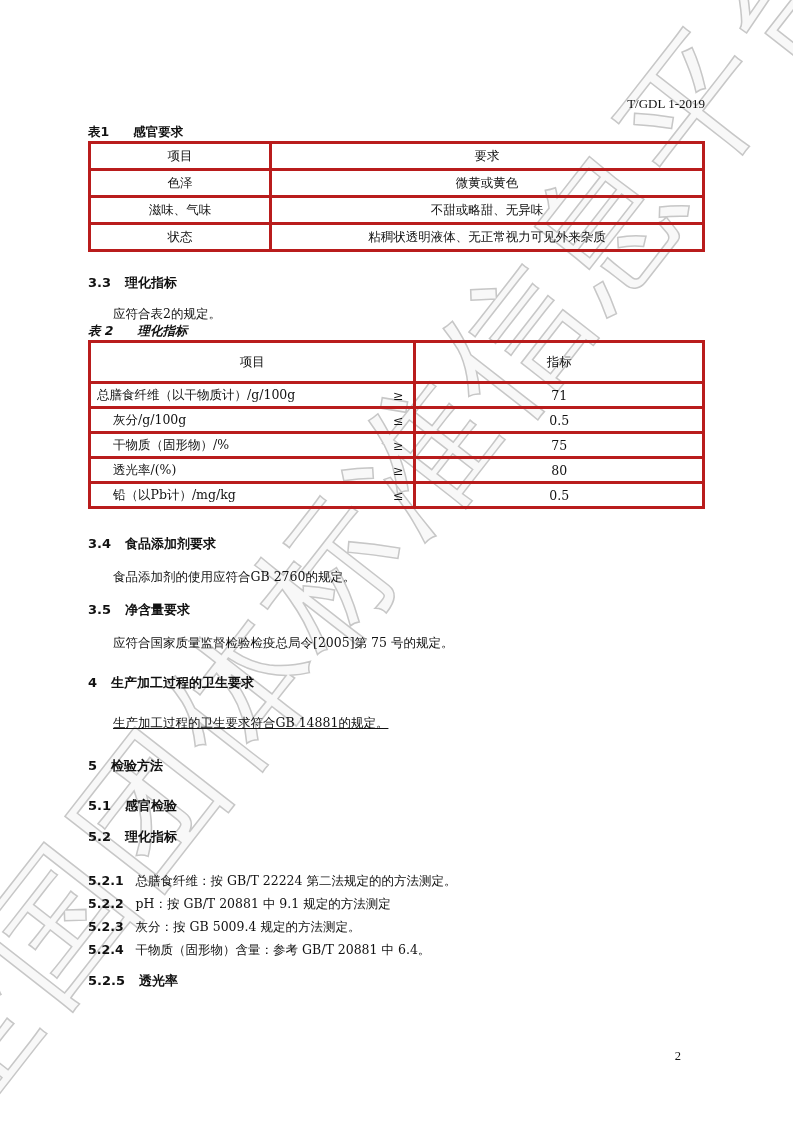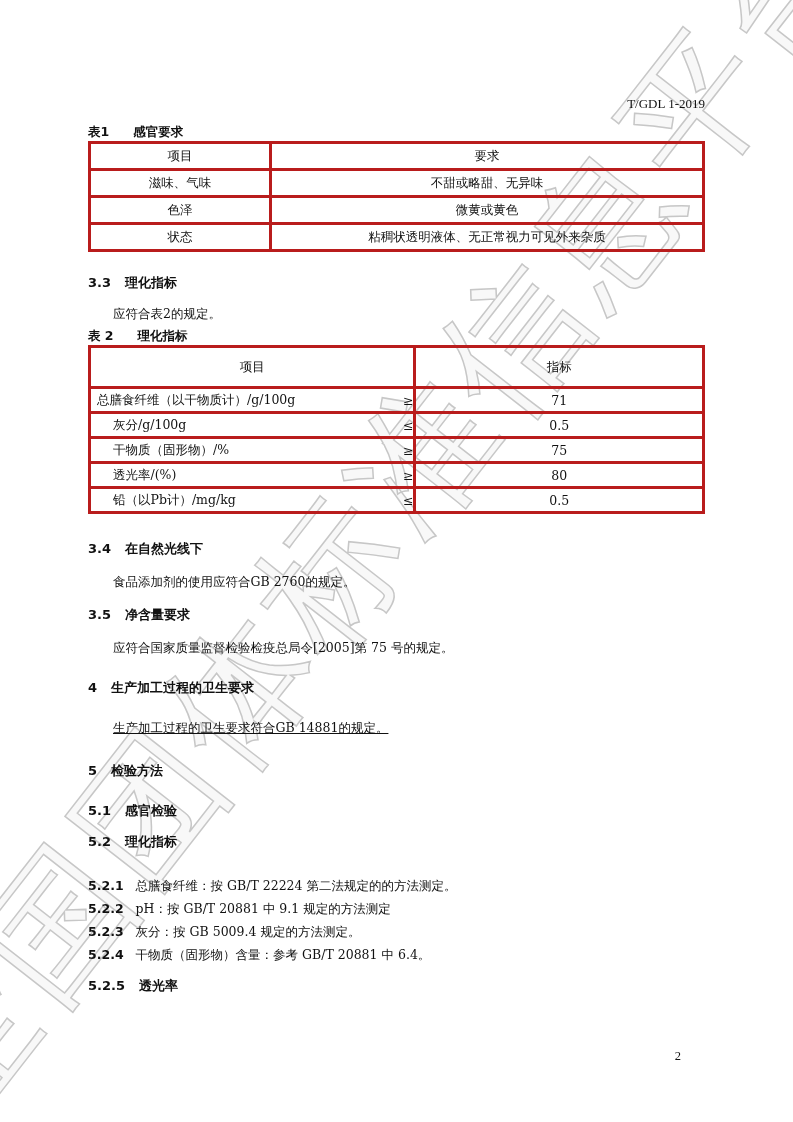--- a/index.html
+++ b/index.html
@@ -33,38 +33,38 @@
     font-size:13px;line-height:14px;height:14px;
     font-family:"Liberation Serif","DejaVu Serif",serif;
   }
   .caption{
     font-weight:bold;
     font-size:12.5px;height:17px;line-height:17px;
     font-family:"DejaVu Sans","Liberation Sans",sans-serif;
   }
   .caption .cap-label{margin-right:24px;}
   .cap-1{margin-top:12px;}
-  .cap-2{margin-top:5px;}
+  .cap-2{font-style:italic;}
   table{
     border-collapse:collapse;width:100%;
     margin-top:1px;
     font-size:12.5px;
   }
   table.t1{border:2px solid #000;}
   table.t2{border:2px solid #000;}
   th,td{
     border:3px solid #b91c1c;
     padding:0 4px;
     font-weight:normal;
   }
   .t1 th,.t1 td{height:24px;text-align:center;}
   .t2 th{height:38px;text-align:center;}
   .t2 td{height:22px;}
   .t2 td.val{text-align:center;}
-  .t2 td.itemcell{padding-left:22px;padding-right:0;}
+  .t2 td.itemcell{padding-left:22px;padding-right:10px;}
   .t2 tr.first td.itemcell{padding-left:6px;}
   .itemwrap{display:flex;justify-content:space-between;align-items:center;}
   .rel{margin-left:8px;}
   .heading{
     font-weight:bold;font-size:13px;height:17px;line-height:17px;
     font-family:"DejaVu Sans","Liberation Sans",sans-serif;
   }
   .heading .h-num{margin-right:14px;}
   .body-text{
     margin:0;font-size:12.5px;height:17px;line-height:17px;
@@ -117,26 +117,26 @@
       <colgroup>
           <col style="width:29.5%">
           <col style="width:70.5%">
         </colgroup>
       <tbody>
           <tr>
         <th>项目</th>
         <th>要求</th>
       </tr>
       <tr>
+        <td>色泽</td>
+        <td>微黄或黄色</td>
+      </tr>
+      <tr>
         <td>滋味、气味</td>
         <td>不甜或略甜、无异味</td>
-      </tr>
-      <tr>
-        <td>色泽</td>
-        <td>微黄或黄色</td>
       </tr>
       <tr>
         <td>状态</td>
         <td>粘稠状透明液体、无正常视力可见外来杂质</td>
       </tr>
     </tbody>
       </table>
 
     <div class="heading mt-h33">
       <span class="h-num">3.3</span><span>理化指标</span>
@@ -199,21 +199,21 @@
                 <span>铅（以Pb计）/mg/kg</span>
                 <span class="rel">≤</span>
               </span>
         </td>
         <td class="val">0.5</td>
       </tr>
     </tbody>
       </table>
 
     <div class="heading mt-h34">
-      <span class="h-num">3.4</span><span>在自然光线下</span>
+      <span class="h-num">3.4</span><span>食品添加剂要求</span>
     </div>
     <p class="body-text mt-p34">食品添加剂的使用应符合GB 2760的规定。</p>
 
     <div class="heading mt-h35">
       <span class="h-num">3.5</span><span>净含量要求</span>
     </div>
     <p class="body-text mt-p35">应符合国家质量监督检验检疫总局令[2005]第 75 号的规定。</p>
 
     <div class="heading mt-h4">
       <span class="h-num">4</span><span>生产加工过程的卫生要求</span>

